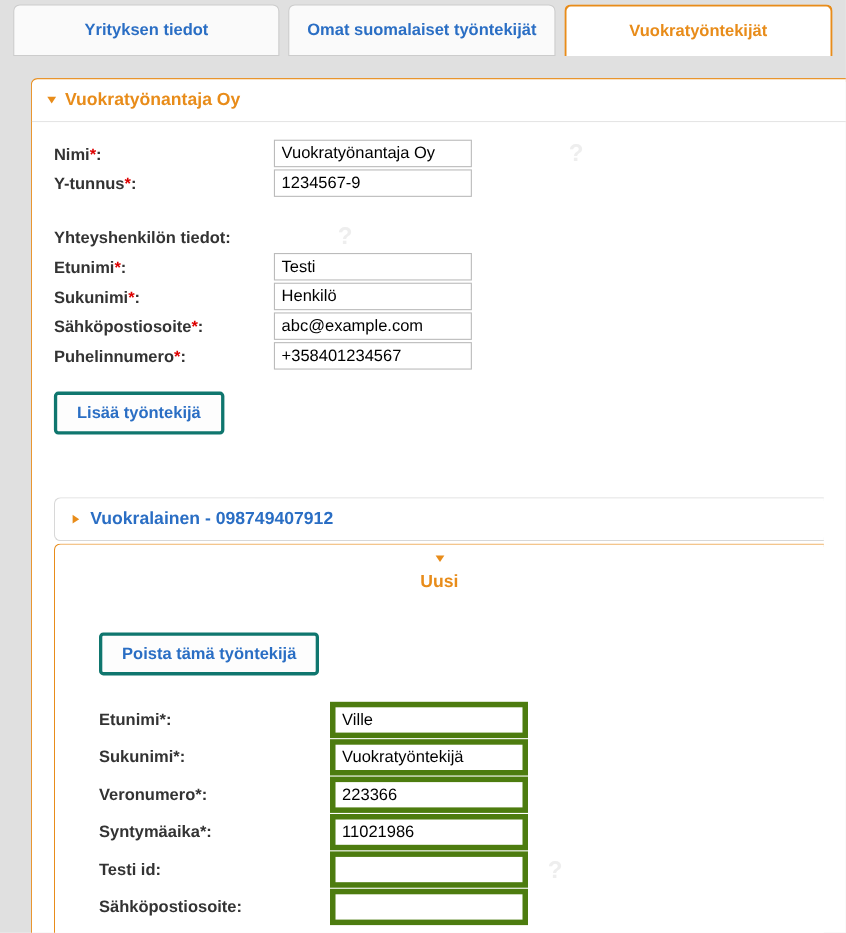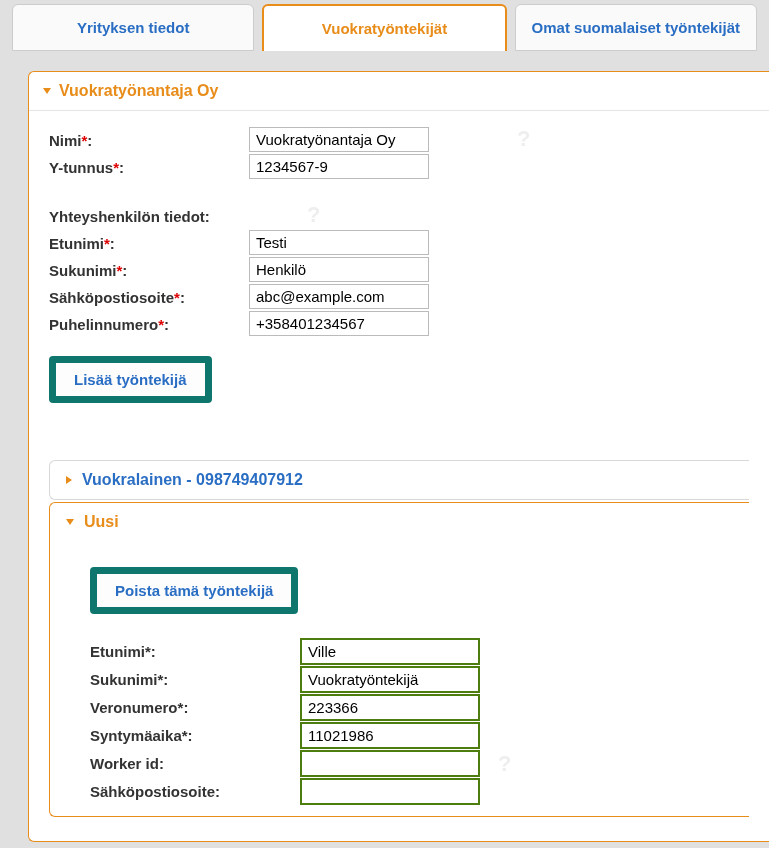--- a/index.html
+++ b/index.html
@@ -97,21 +97,21 @@
   color: #eee;
   font-size: 22px;
   font-weight: bold;
   margin-left: 8px;
   position: absolute;
 }
 .section-gap { height: 24px; }
 .btn {
   display: inline-block;
   background: #fdfdfd;
-  border: 7px solid #0f766e;
+  border: 3px solid #0f766e;
   border-radius: 4px;
   padding: 8px 18px;
   color: #2a6ec4;
   font-weight: bold;
   font-size: 15px;
   cursor: pointer;
   font-family: inherit;
 }
 .subpanel {
   margin: 0 0 0 0;
@@ -125,54 +125,54 @@
 .subpanel-header {
   padding: 10px 16px;
   display: flex;
   align-items: center;
   gap: 10px;
   font-weight: bold;
   font-size: 16px;
   cursor: pointer;
 }
 .subpanel-header.blue { color: #2a6ec4; }
-.subpanel-header.orange { color: #e88c1a; }
+.subpanel-header.orange { color: #e88c1a; flex-direction: column; }
 .subpanel-body { padding: 26px 26px 10px 40px; }
 .inner-form-row {
   display: flex;
   align-items: center;
   margin-bottom: 1px;
   position: relative;
 }
 .inner-form-row label {
   width: 210px;
   font-weight: bold;
   color: #333;
   font-size: 15px;
   padding: 3px 0;
 }
 .inner-form-row input[type="text"] {
   width: 180px;
   padding: 3px 6px;
-  border: 2px solid #4d7c0f;
+  border: 5px solid #4d7c0f;
   font-size: 15px;
   font-family: inherit;
 }
 .inner-form-row input[type="checkbox"] {
   width: 14px; height: 14px;
 }
 .sub-section { margin-left: 68px; margin-top: 14px; }
 </style>
 </head>
 <body>
 
 <div class="tabs">
   <div class="tab">Yrityksen tiedot</div>
+  <div class="tab">Omat suomalaiset työntekijät</div>
   <div class="tab active">Vuokratyöntekijät</div>
-  <div class="tab">Omat suomalaiset työntekijät</div>
 </div>
 
 <div class="panel">
   <div class="panel-header">
     <span class="caret down"></span>
     <span>Vuokratyönantaja Oy</span>
   </div>
   <div class="panel-body">
 
     <div class="form-row">
@@ -239,21 +239,21 @@
           </div>
           <div class="inner-form-row">
             <label><span>Veronumero</span><span class="req">*</span>:</label>
             <input type="text" value="223366" style="">
           </div>
           <div class="inner-form-row">
             <label><span>Syntymäaika</span><span class="req">*</span>:</label>
             <input type="text" value="11021986" style="">
           </div>
           <div class="inner-form-row">
-            <label>Worker id:</label>
+            <label>Testi id:</label>
             <input type="text" value="" style="">
             <span class="help-q" style="left:400px">?</span>
           </div>
           <div class="inner-form-row">
             <label>Sähköpostiosoite:</label>
             <input type="text" value="" style="">
           </div>
         </div>
       </div>
     </div>

